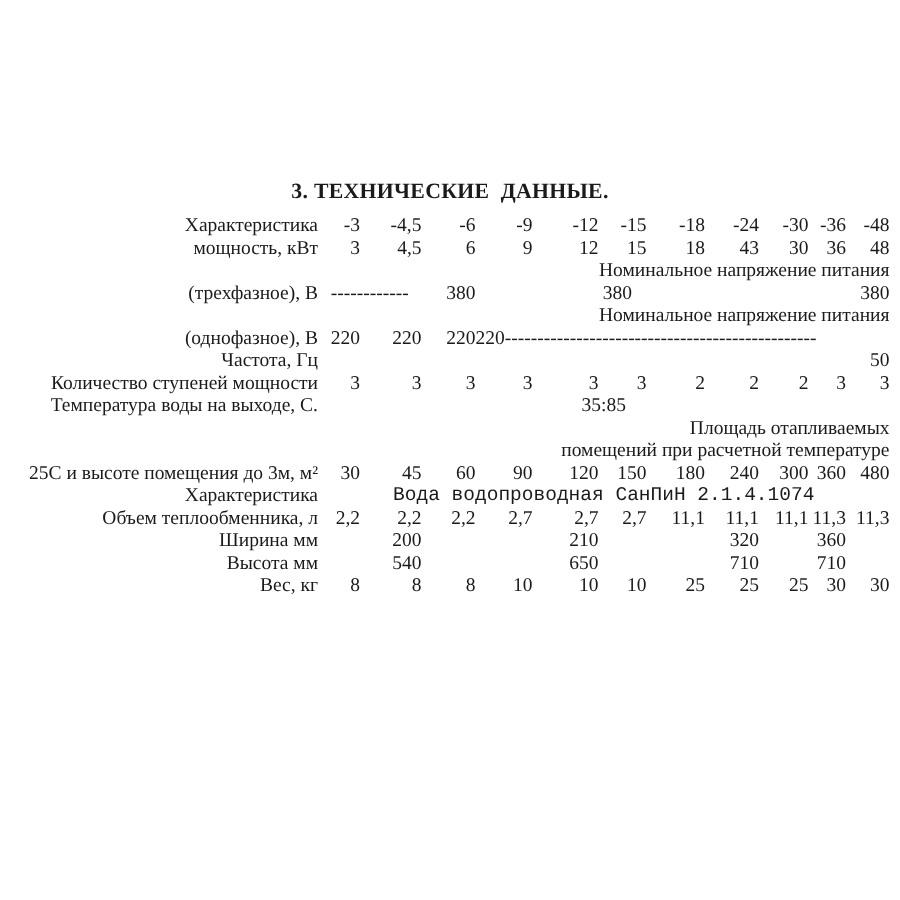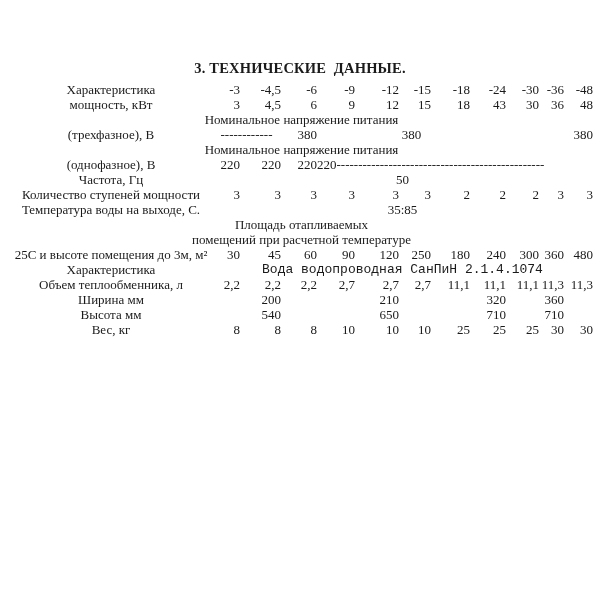--- a/index.html
+++ b/index.html
@@ -6,21 +6,21 @@
   body {
     width: 600px; height: 600px;
     background: #ffffff;
     font-family: "Liberation Serif", serif;
     color: #1a1a1a;
     overflow: hidden;
   }
   .page {
     width: 600px; height: 600px;
     box-sizing: border-box;
-    padding-top: 60px;
+    padding-top: 120px;
     background: #ffffff;
   }
   .title {
     text-align: center;
     font-weight: bold;
     font-size: 14.5px;
     line-height: 16px;
     margin: 0 0 6px 0;
     white-space: pre;
     letter-spacing: 0.2px;
@@ -33,21 +33,21 @@
   }
   table.tech td {
     padding: 0;
     height: 15px;
     line-height: 15px;
     font-size: 13px;
     vertical-align: bottom;
     overflow: visible;
     white-space: nowrap;
   }
-  td.lbl { text-align: center; margin-left: 35px; }
+  td.lbl { text-align: right; margin-left: 35px; }
   td.num { text-align: right; }
 </style>
 </head>
 <body>
 
 <div class="page">
   <h1 class="title">3. ТЕХНИЧЕСКИЕ  ДАННЫЕ.</h1>
 
   <table class="tech">
     <colgroup>
@@ -108,21 +108,21 @@
         </tr>
         <tr>
           <td class="lbl">(однофазное), В</td>
           <td class="num">220</td>
           <td class="num">220</td>
           <td class="num">220</td>
           <td class="num" colspan="8" style="text-align: left; font-family: Liberation Serif, serif;">220------------------------------------------------</td>
         </tr>
         <tr>
           <td class="lbl">Частота, Гц</td>
-          <td class="num" colspan="11" style="text-align: center; margin-top: 12px;">50</td>
+          <td class="num" colspan="11" style=" margin-top: 12px;">50</td>
         </tr>
         <tr>
           <td class="lbl">Количество ступеней мощности</td>
           <td class="num">3</td>
           <td class="num">3</td>
           <td class="num">3</td>
           <td class="num">3</td>
           <td class="num">3</td>
           <td class="num">3</td>
           <td class="num">2</td>
@@ -141,21 +141,21 @@
         <tr>
           <td class="lbl" colspan="12">помещений при расчетной температуре</td>
         </tr>
         <tr>
           <td class="lbl">25С и высоте помещения до 3м, м²</td>
           <td class="num">30</td>
           <td class="num">45</td>
           <td class="num">60</td>
           <td class="num">90</td>
           <td class="num">120</td>
-          <td class="num">250</td>
+          <td class="num">150</td>
           <td class="num">180</td>
           <td class="num">240</td>
           <td class="num">300</td>
           <td class="num">360</td>
           <td class="num">480</td>
         </tr>
         <tr>
           <td class="lbl">Характеристика</td>
           <td class="num" colspan="11" style="text-align: center; font-family: Liberation Mono, monospace;">Вода водопроводная СанПиН 2.1.4.1074</td>
         </tr>

